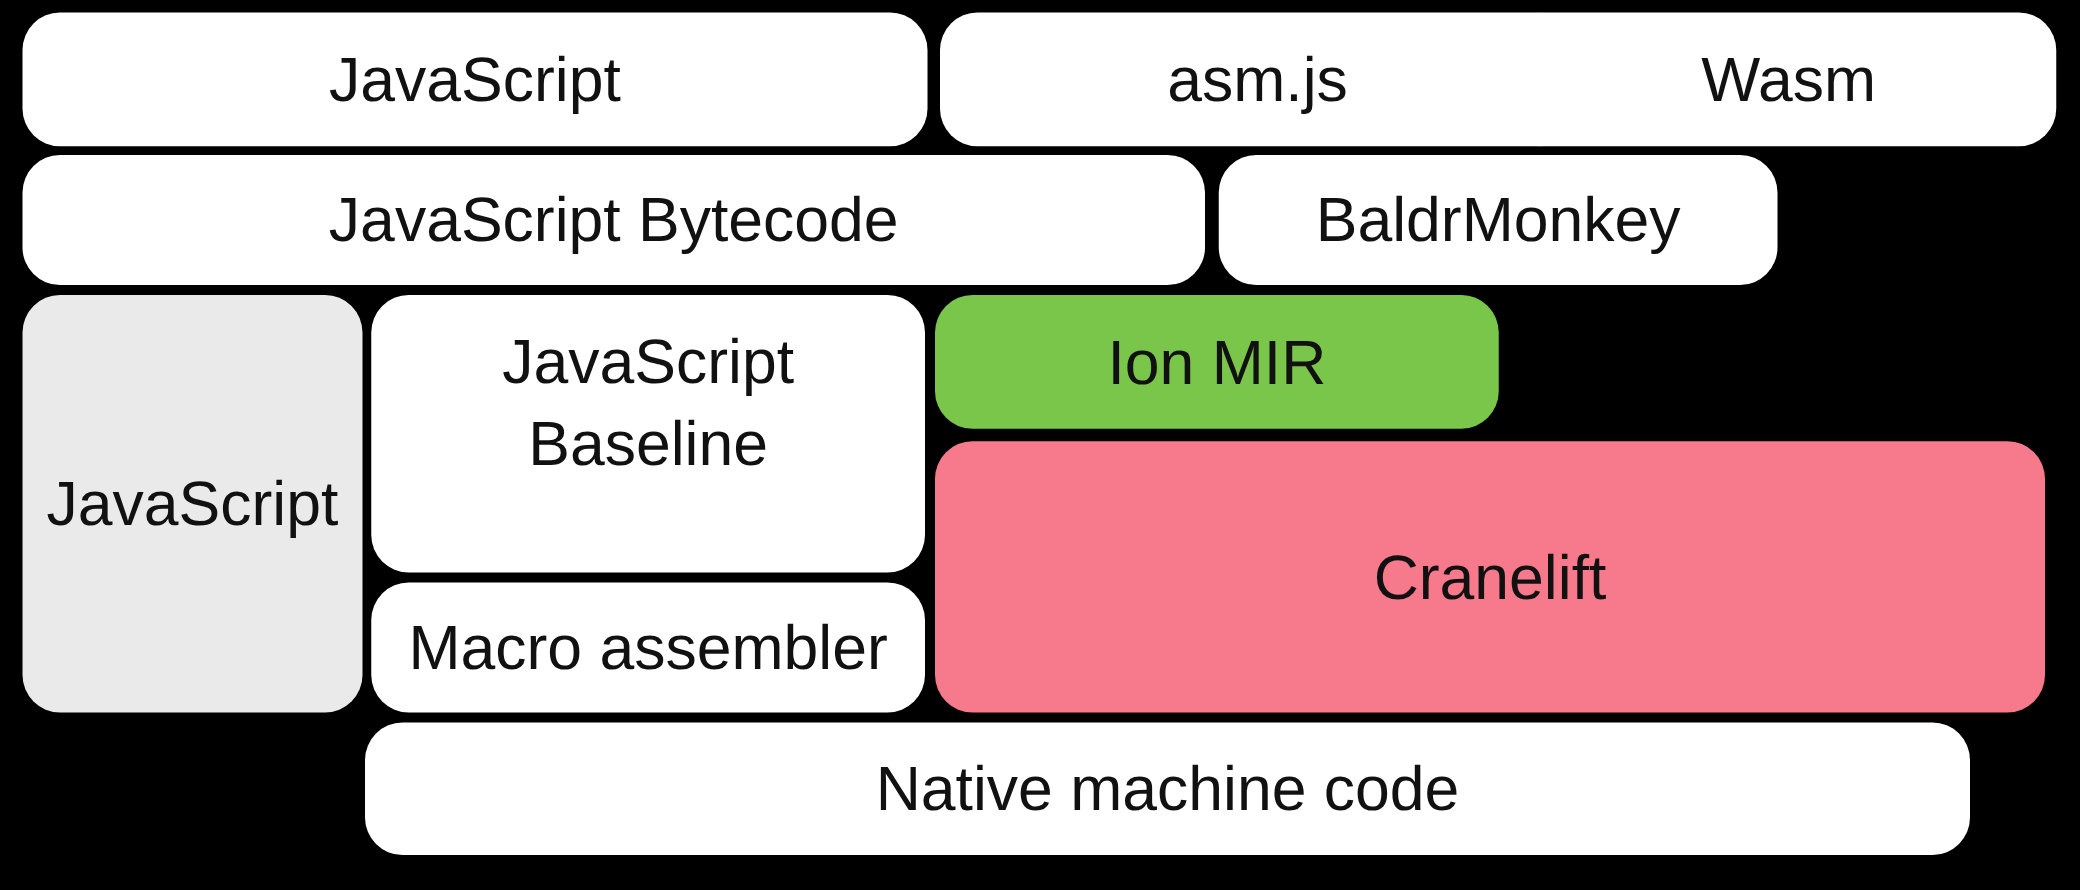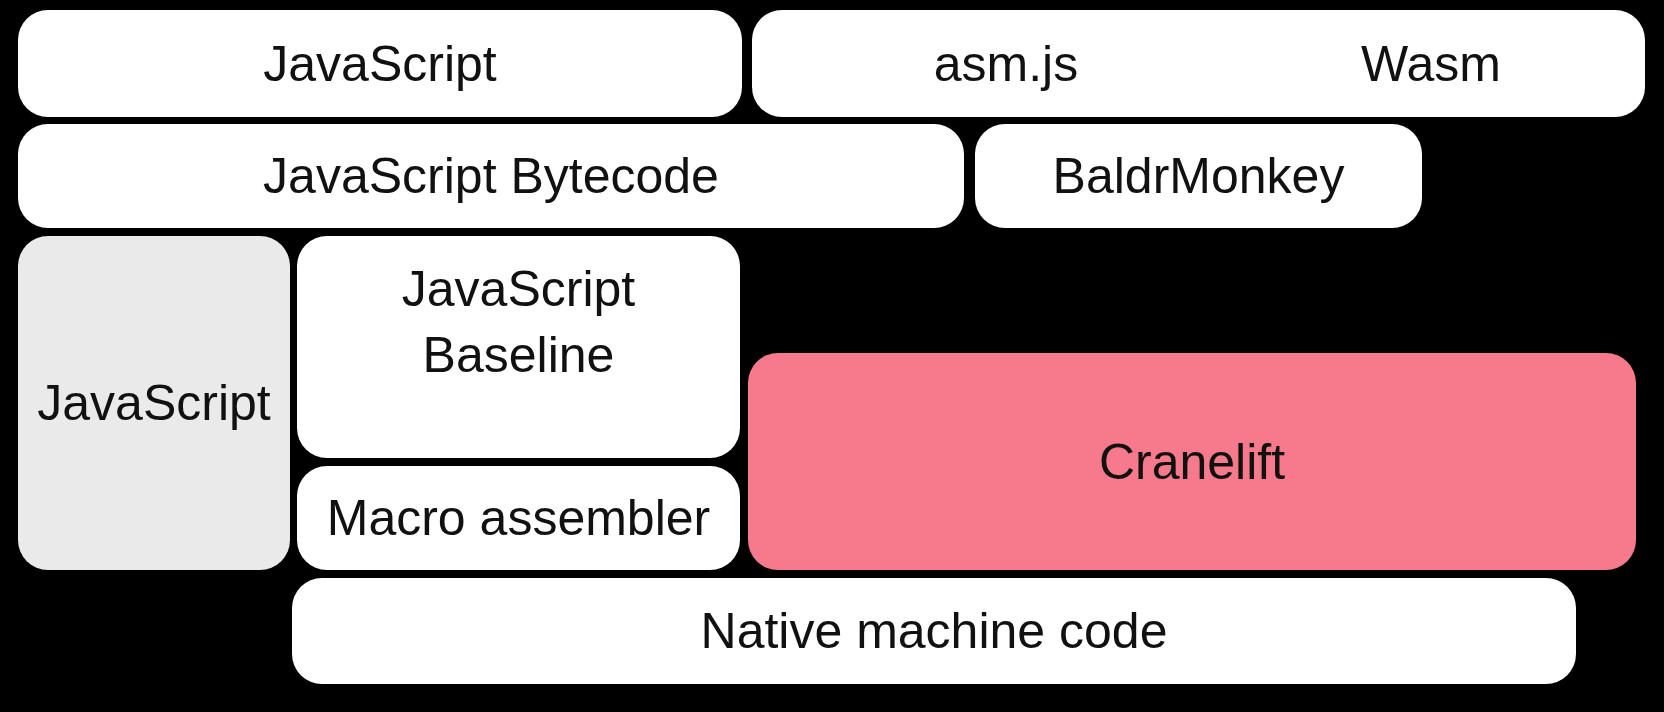--- a/index.html
+++ b/index.html
@@ -58,20 +58,21 @@
 
   <div class="box b-bytecode" style="background: rgb(255, 255, 255);">JavaScript Bytecode</div>
 
   <div class="box b-baldrmonkey" style="background: rgb(255, 255, 255);">BaldrMonkey</div>
 
   <div class="box b-interpreter" style="background: rgb(234, 234, 234);">JavaScript</div>
 
   <div class="box b-baseline" style="background: rgb(255, 255, 255);">JavaScript
 Baseline</div>
 
+  <div class="box b-ionmir" style="background: rgb(122, 198, 74);">Ion MIR</div>
 
   <div class="box b-cranelift" style="background: rgb(246, 122, 139);">Cranelift</div>
 
   <div class="box b-macro" style="background: rgb(255, 255, 255);">Macro assembler</div>
 
   <div class="box b-native" style="background: rgb(255, 255, 255);">Native machine code</div>
 
 </div>
 
 </body></html>

